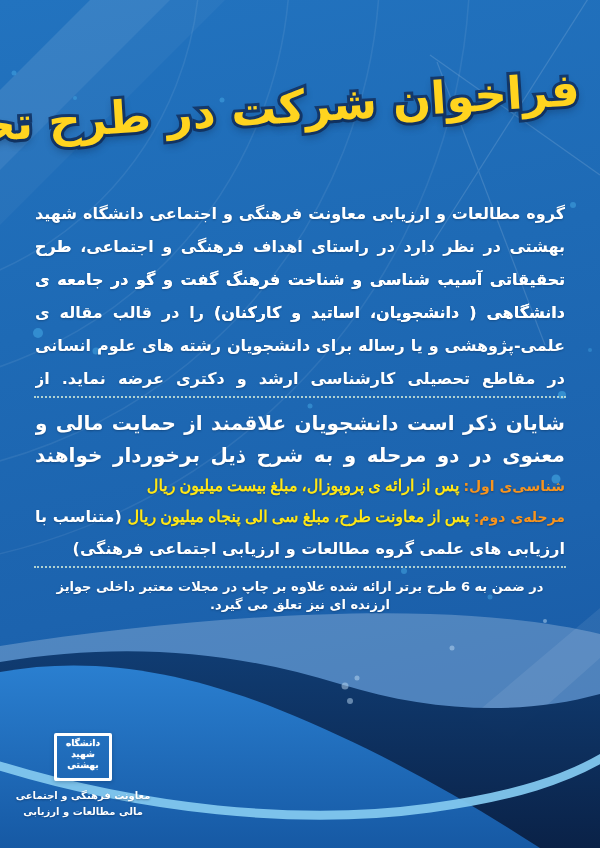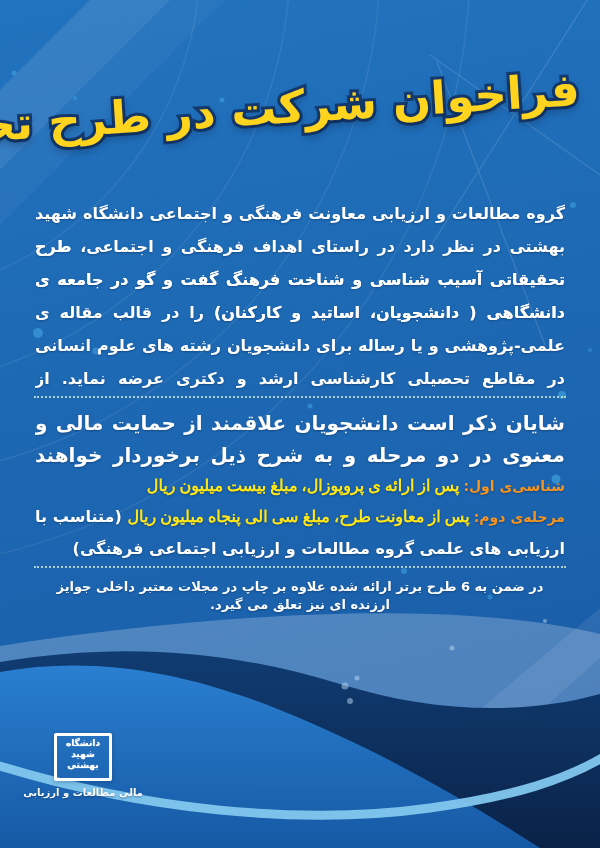--- a/index.html
+++ b/index.html
@@ -118,16 +118,17 @@
   <p class="txt stage stage1"><span class="stage-label">شناسی‌ی اول:</span><span class="stage-amount"> پس از ارائه ی پروپوزال، مبلغ بیست میلیون ریال</span></p>
 
   <p class="txt stage stage2"><span class="stage-label">مرحله‌ی دوم:</span><span class="stage-amount"> پس از معاونت طرح، مبلغ سی الی پنجاه میلیون ریال</span><span> (متناسب با ارزیابی های علمی گروه مطالعات و ارزیابی اجتماعی فرهنگی)</span></p>
 
   <div class="sep sep2"></div>
 
   <p class="txt note">در ضمن به 6 طرح برتر ارائه شده علاوه بر چاپ در مجلات معتبر داخلی جوایز ارزنده ای نیز تعلق می گیرد.</p>
 
   <div class="footer">
     <div class="logo"><span>دانشگاه شهید بهشتی</span></div>
+    <div class="org org1">معاونت فرهنگی و اجتماعی</div>
     <div class="org org2">مالی مطالعات و ارزیابی</div>
   </div>
 
 </div>
 
 </body></html>

